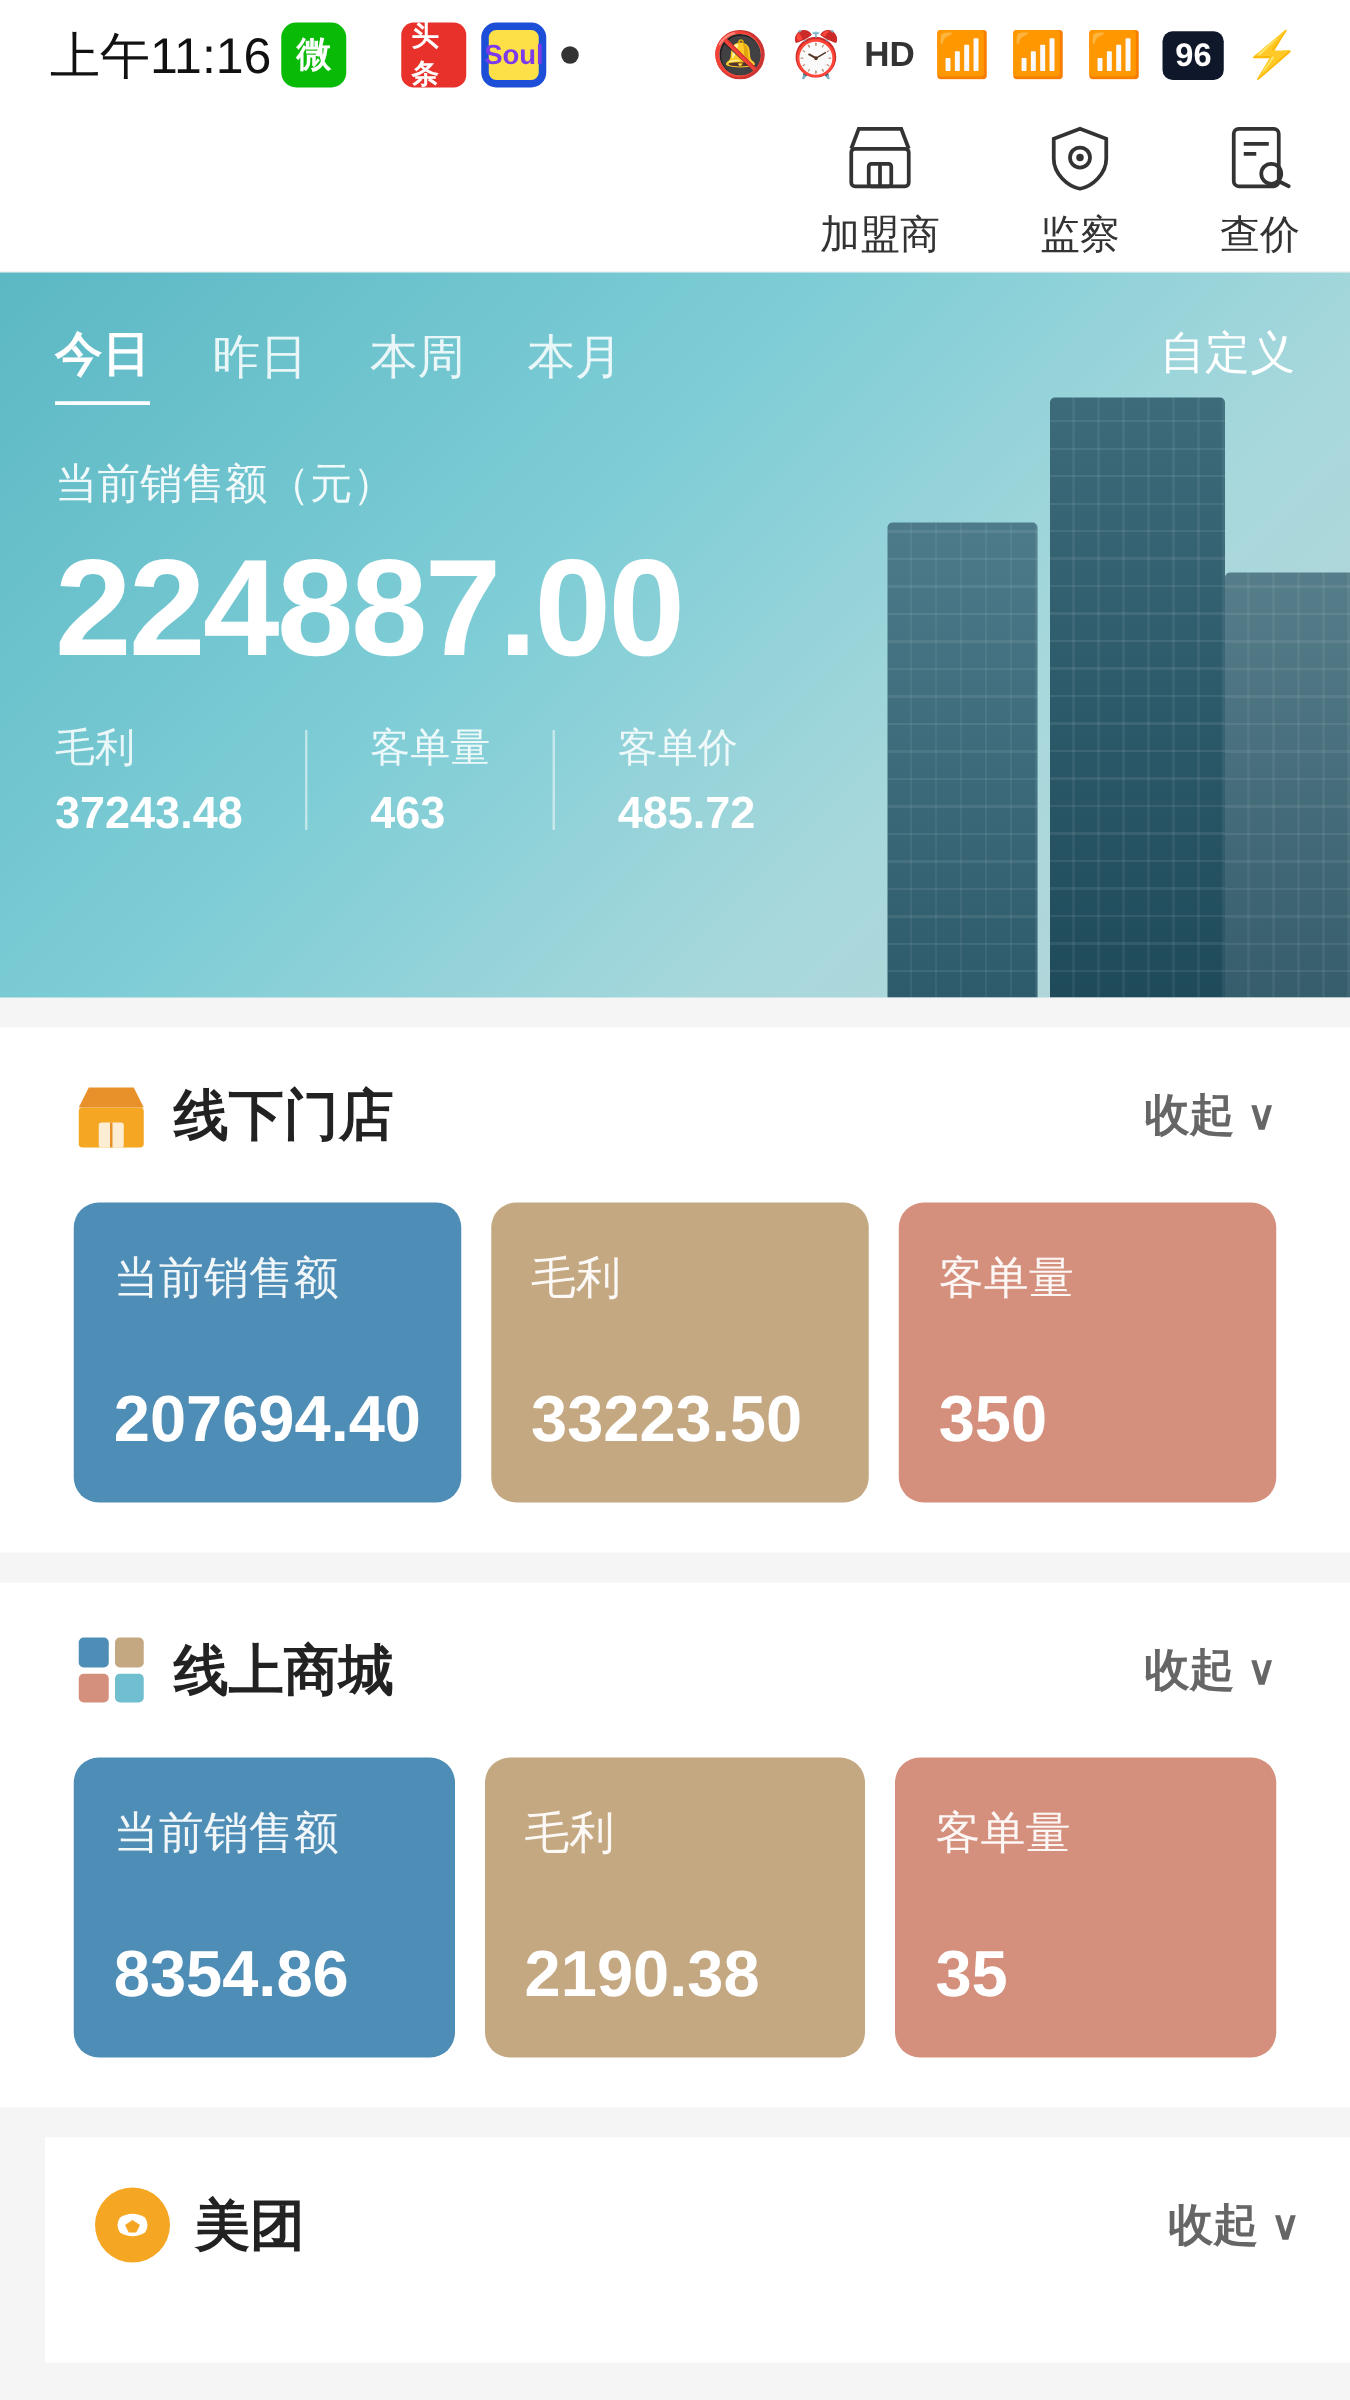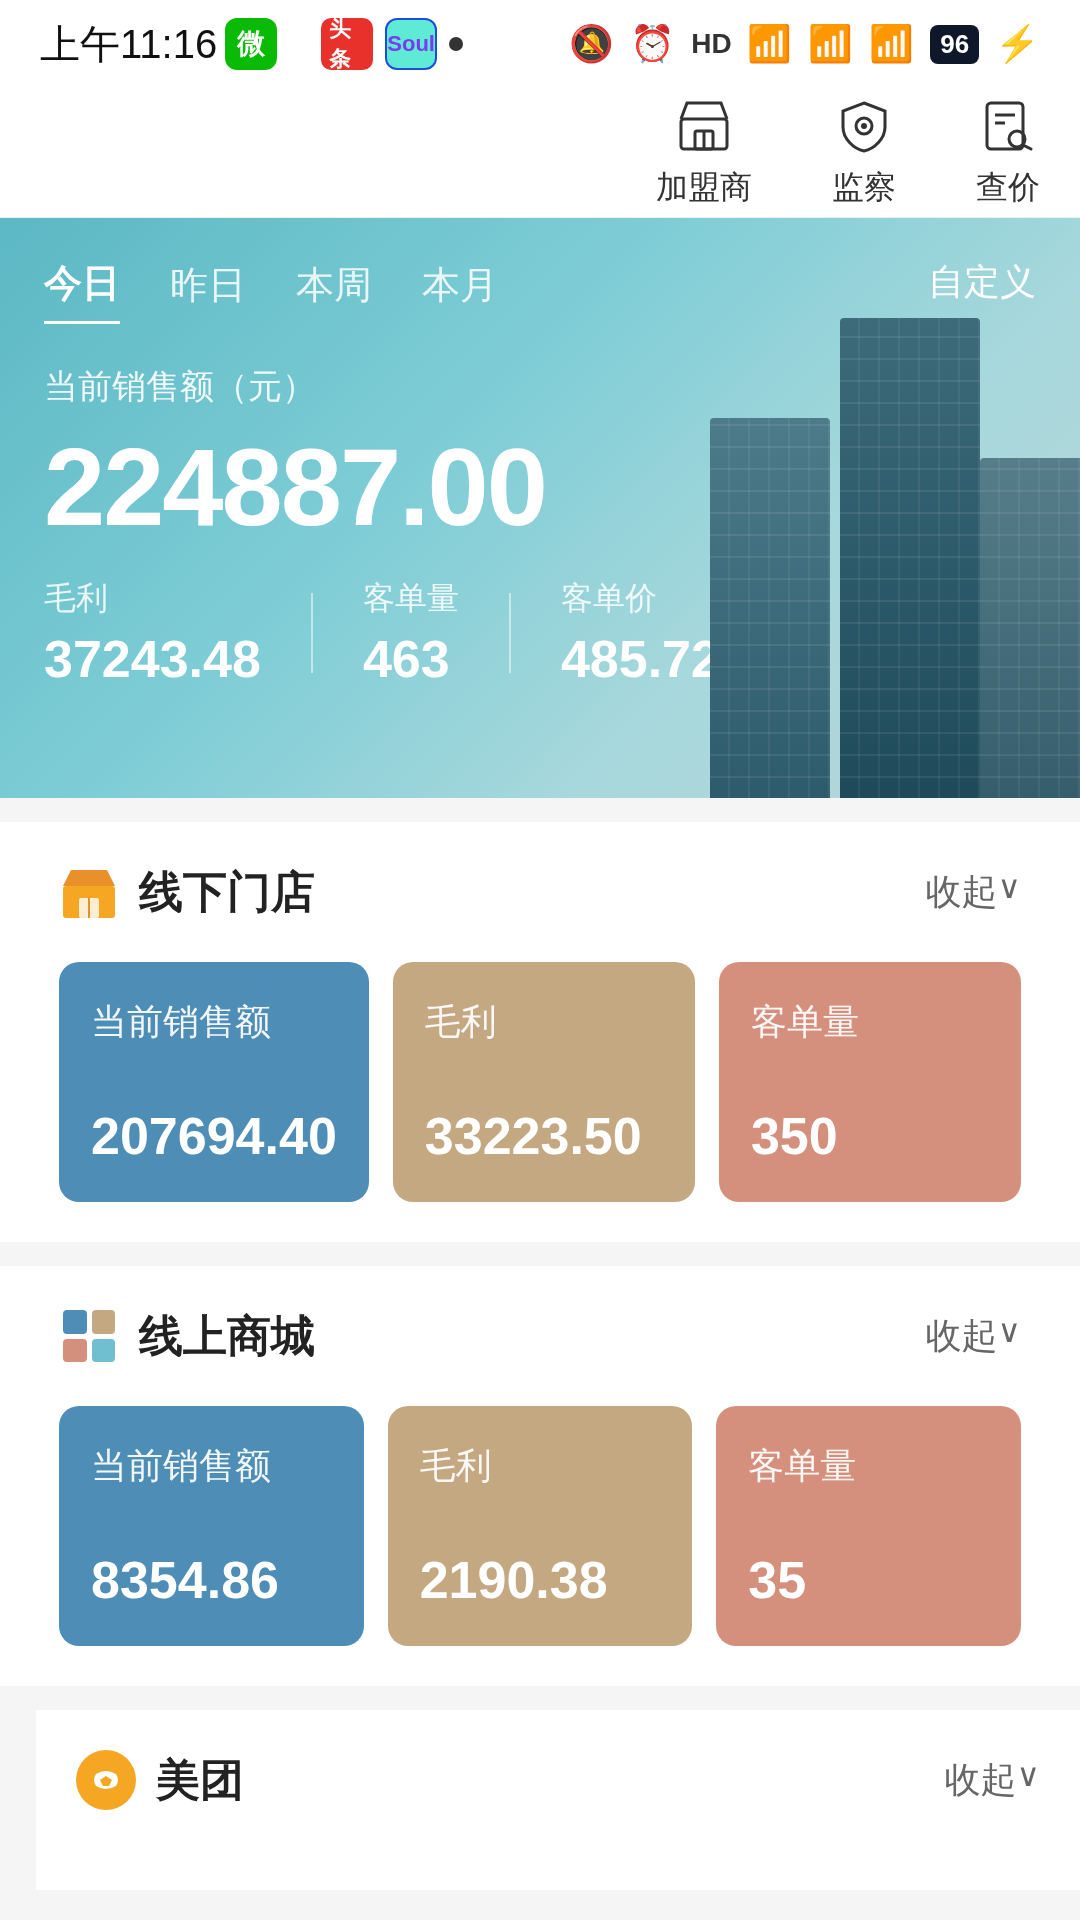--- a/index.html
+++ b/index.html
@@ -160,21 +160,21 @@
     .hero-metric {
       display: flex;
       flex-direction: column;
       gap: 8px;
     }
     .hero-metric-label {
       font-size: 32px;
       color: rgba(255,255,255,0.85);
     }
     .hero-metric-value {
-      font-size: 52px;
+      font-size: 36px;
       font-weight: bold;
       color: #fff;
     }
     .hero-divider {
       width: 2px;
       height: 80px;
       background: rgba(255,255,255,0.5);
       margin: 0 50px;
     }
     
@@ -255,24 +255,26 @@
       align-items: center;
       justify-content: center;
     }
     .section-title {
       font-size: 44px;
       font-weight: bold;
       color: #222;
     }
     .section-collapse {
       display: flex;
-      align-items: flex-start;
+      align-items: center;
+      gap: 10px;
       font-size: 36px;
       color: #666;
       cursor: pointer;
+      font-weight: bold;
     }
     .chevron {
       font-size: 32px;
       color: #666;
     }
     .cards-grid {
       display: flex;
       gap: 24px;
     }
     .metric-card {
@@ -331,21 +333,21 @@
   </style>
 </head>
 <body>
 
 <div class="status-bar">
   <div style="display:flex;gap:8px;">
     <span class="status-time">上午11:16</span>
     <div class="status-icons-left">
       <div class="app-icon wechat">微</div>
       <div class="app-icon toutiao" style="background:#e8312a;font-size:22px;color:#fff;padding:4px 8px;border-radius:10px;margin-left:32px;">头条</div>
-      <div class="app-icon soul" style="background:#5eead4;border:2px solid #1d4ed8;color:#7c3aed;font-size:22px;">Soul</div>
+      <div class="app-icon soul" style="background:#fde047;border:6px solid #1d4ed8;color:#7c3aed;font-size:22px;">Soul</div>
       <div class="dot-indicator"></div>
     </div>
   </div>
   <div class="status-icons-right">
     <span class="status-icon">🔕</span>
     <span class="status-icon">⏰</span>
     <span class="status-icon" style="font-size:28px;font-weight:bold;">HD</span>
     <span class="status-icon">📶</span>
     <span class="status-icon">📶</span>
     <span class="status-icon">📶</span>

